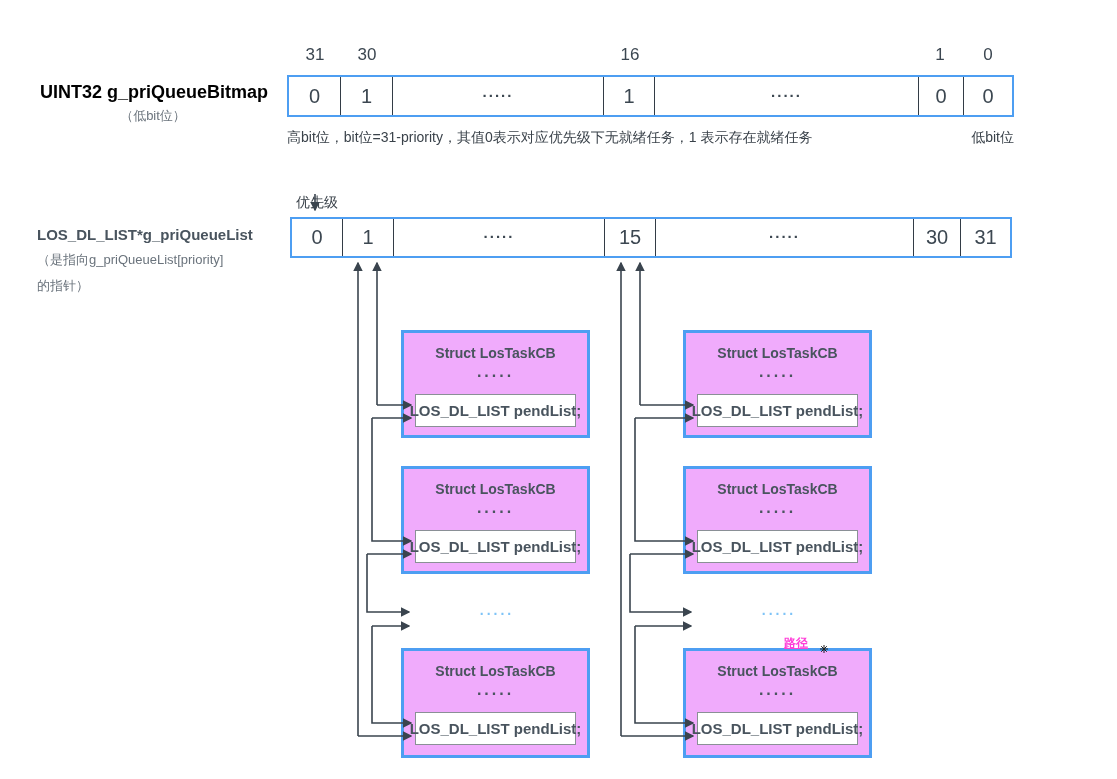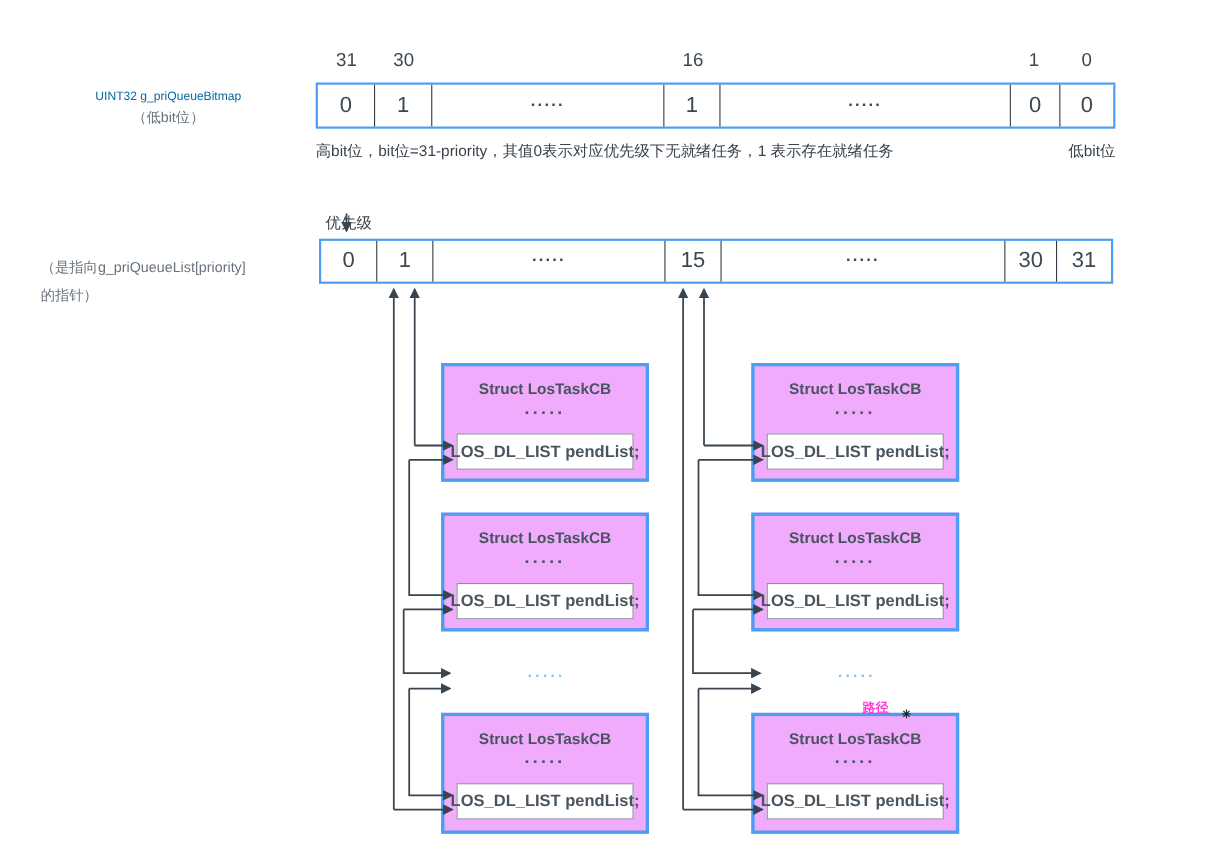--- a/index.html
+++ b/index.html
@@ -4,21 +4,21 @@
 <style>
   html,body{margin:0;padding:0;background:#ffffff;}
   #stage{
     position:relative;width:1117px;height:779px;background:#ffffff;
     font-family:"Liberation Sans","DejaVu Sans",sans-serif;
     color:#3C4751;overflow:hidden;
   }
   .abs{position:absolute;}
   
   .hdr-block{text-align:center;}
-  .hdr-main{font-weight:normal;font-size:11px;color:#0369a1;white-space:nowrap;}
+  .hdr-main{font-weight:bold;font-size:18px;color:#000000;white-space:nowrap;}
   .hdr-sub{font-size:13px;color:#6A737C;margin-top:4px;white-space:nowrap;}
   .q-block{text-align:left;}
   .q-main{font-weight:bold;font-size:15px;color:#49545E;white-space:nowrap;}
   .q-sub{font-size:13px;color:#6A737C;margin-top:8px;white-space:nowrap;}
   
   .bitarray{
     display:flex;box-sizing:border-box;border:2px solid #4D9EF2;background:#fff;
   }
   .cell{
     display:flex;align-items:center;justify-content:center;
@@ -89,20 +89,21 @@
     <div class="cell" style="width:45px;">0</div>
     <div class="cell" style="width:48px;">0</div>
   </div>
 
   <div class="abs caption-row" style="left:287px;top:129px;width:727px;">
     <span>高bit位，bit位=31-priority，其值0表示对应优先级下无就绪任务，1 表示存在就绪任务</span>
     <span>低bit位</span>
   </div>
 
   <div class="abs q-block" style="left:37px;top:226px;width:245px;">
+    <div class="q-main">LOS_DL_LIST*g_priQueueList</div>
     <div class="q-sub">（是指向g_priQueueList[priority]</div>
     <div class="q-sub">的指针）</div>
   </div>
 
   <div class="abs prio-label" style="left:296px;top:174px;">优先级</div>
 
   <div class="abs bitarray" style="left:290px;top:217px;width:722px;height:41px;">
     <div class="cell" style="width:51px;">0</div>
     <div class="cell" style="width:51px;">1</div>
     <div class="cell dots" style="width:211px;">

